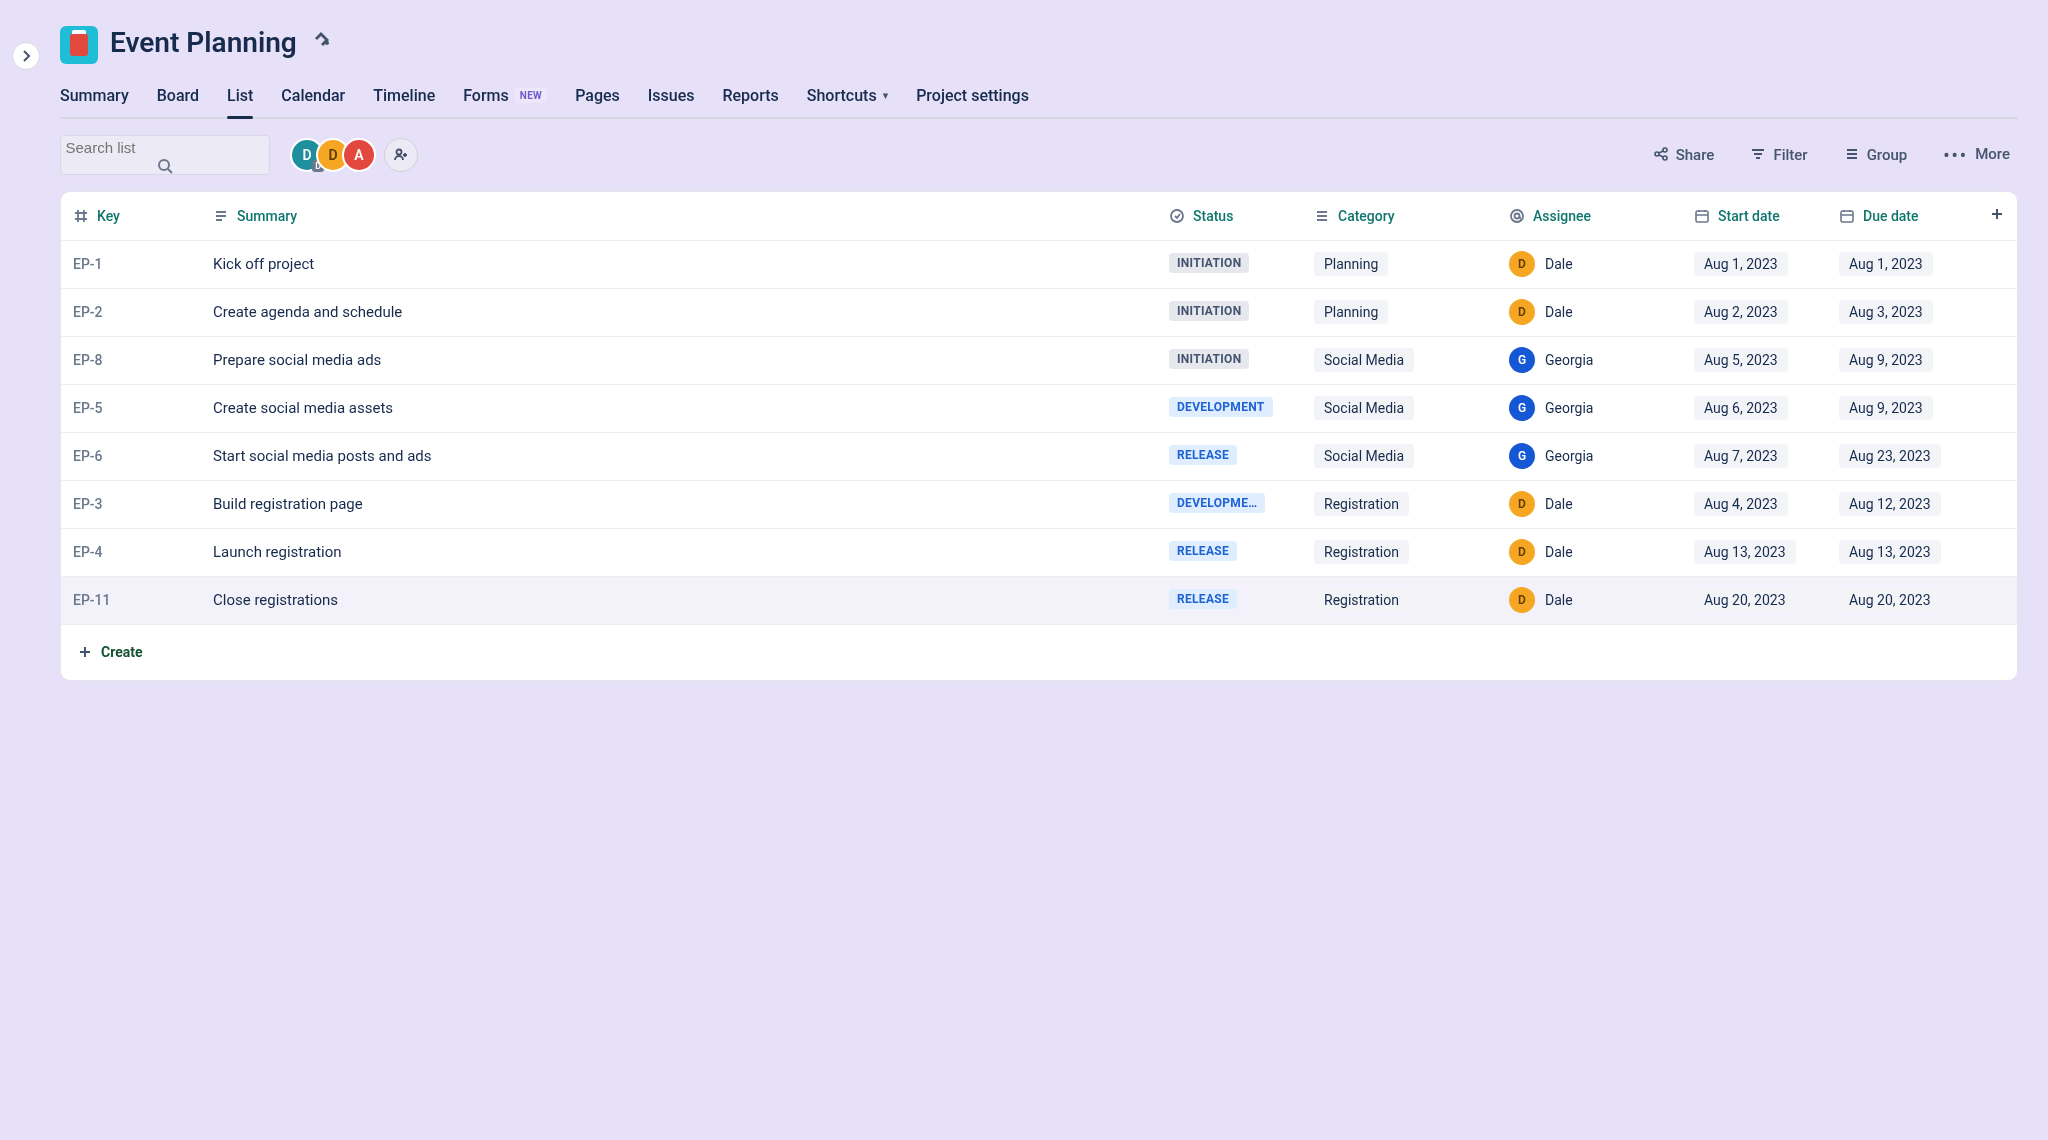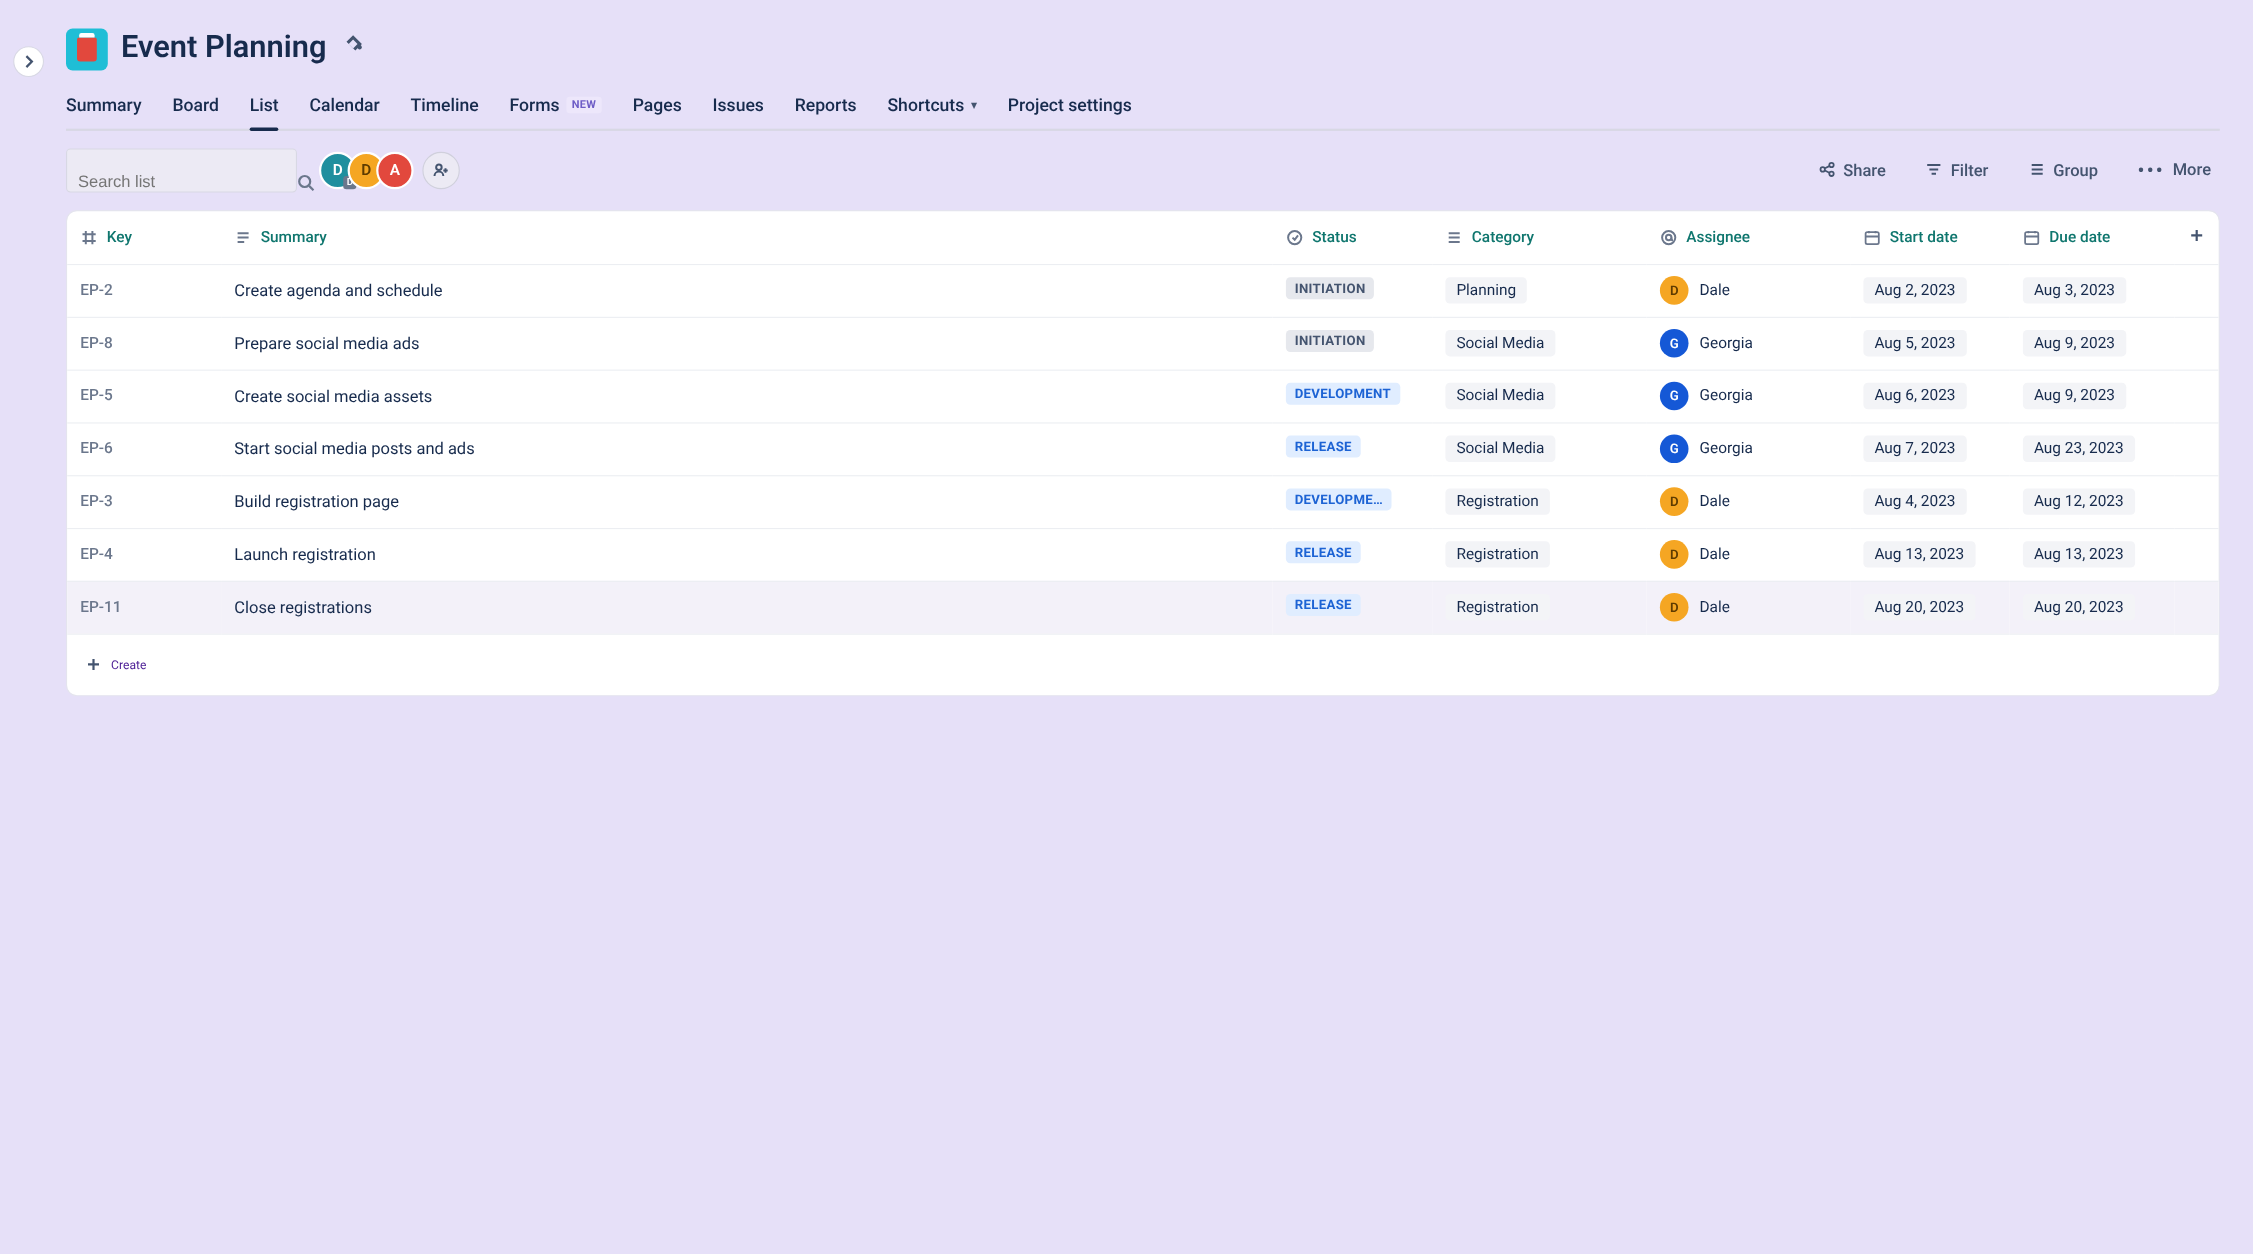--- a/index.html
+++ b/index.html
@@ -28,22 +28,22 @@
     }
     .project-title { font-size: 28px; font-weight: 600; color: #172b4d; }
     .paint-icon { color: #44546f; padding: 4px; cursor: pointer; }
     .tabs { display: flex; align-items: center; gap: 28px; border-bottom: 2px solid #d8d8e4; padding: 0 0 0 0; }
     .tab { padding: 8px 0 12px 0; font-size: 16px; font-weight: 500; color: #172b4d; cursor: pointer; position: relative; display: flex; align-items: center; gap: 6px; }
     .tab.active::after { content: ""; position: absolute; left: 0; right: 0; bottom: -2px; height: 3px; background: #172b4d; border-radius: 2px; }
     .tab-badge { background: #ede7fb; color: #6e5dc6; font-size: 10px; font-weight: 700; padding: 2px 5px; border-radius: 3px; letter-spacing: 0.3px; }
     .chev { font-size: 11px; color: #44546f; }
     .toolbar { display: flex; align-items: center; padding: 16px 0; gap: 20px; }
     .search-box {
-      display: flex; align-items: flex-end; background: #eceaf4; border: 1px solid #d8d8e4;
-      border-radius: 4px; padding: 0 10px; width: 210px; height: 40px;
+      display: flex; align-items: center; background: #eceaf4; border: 1px solid #d8d8e4;
+      border-radius: 4px; padding: 0 10px; width: 210px; height: 40px; flex-direction: column;
     }
     .search-box input { border: none; outline: none; background: transparent; font-size: 15px; flex: 1; color: #44546f; }
     .avatars { display: flex; align-items: center; }
     .avatar { width: 34px; height: 34px; border-radius: 50%; display: flex; align-items: center; justify-content: center; font-weight: 600; font-size: 14px; border: 2px solid #fff; margin-left: -8px; color: #fff; position: relative; }
     .avatar:first-child { margin-left: 0; }
     .avatar.teal { background: #1f8f9e; }
     .avatar.orange { background: #f5a623; color: #5e3b00; }
     .avatar.red { background: #e2483d; }
     .avatar.add { background: #eceaf4; color: #44546f; border: 1px solid #d0d0dc; margin-left: 8px; cursor: pointer; }
     .mini-badge { position: absolute; bottom: -2px; right: -2px; background: #6b778c; color: #fff; font-size: 9px; border-radius: 3px; padding: 0 3px; line-height: 12px; }
@@ -62,21 +62,21 @@
     .status-initiation { background: #e6e8ed; color: #44546f; }
     .status-development { background: #e0edff; color: #1d63d4; }
     .status-release { background: #e0edff; color: #1d63d4; }
     .cat-pill { display: inline-block; padding: 4px 10px; border-radius: 4px; background: #f3f4f7; color: #172b4d; font-size: 14px; }
     .assignee { display: flex; align-items: center; gap: 10px; }
     .assignee-avatar { width: 26px; height: 26px; border-radius: 50%; display: flex; align-items: center; justify-content: center; font-weight: 600; font-size: 12px; color: #fff; }
     .assignee-avatar.dale { background: #f5a623; color: #5e3b00; }
     .assignee-avatar.georgia { background: #1558d6; }
     .date-pill { display: inline-block; padding: 4px 10px; border-radius: 4px; background: #f3f4f7; color: #172b4d; font-size: 14px; white-space: nowrap; }
     .create-row td { border-bottom: none; height: 56px; }
-    .create-btn { display: flex; align-items: center; gap: 8px; color: #4c1d95; font-weight: 400; font-size: 11px; cursor: pointer; padding: 6px 4px; }
+    .create-btn { display: flex; align-items: center; gap: 8px; color: #14532d; font-weight: 700; font-size: 14px; cursor: pointer; padding: 6px 4px; }
     .plus-col { width: 38px; text-align: center; color: #44546f; cursor: pointer; }
     .icon-sm { width: 16px; height: 16px; flex-shrink: 0; }
     col.col-key { width: 140px; }
     col.col-summary { width: auto; }
     col.col-status { width: 145px; }
     col.col-category { width: 195px; }
     col.col-assignee { width: 185px; }
     col.col-start { width: 145px; }
     col.col-due { width: 150px; }
     col.col-plus { width: 38px; }
@@ -268,20 +268,35 @@
             </th>
           <th class="plus-col">
             <svg class="icon-sm" viewBox="0 0 16 16" fill="none" stroke="#44546f" stroke-width="2">
                 <path d="M8 3v10M3 8h10"></path>
               </svg>
           </th>
         </tr>
       </thead>
       <tbody id="tbody">
           <tr class="row">
+            <td class="key">EP-1</td>
+            <td class="summary">Kick off project</td>
+            <td><span class="status-pill status-initiation">INITIATION</span></td>
+            <td><span class="cat-pill">Planning</span></td>
+            <td>
+              <div class="assignee">
+                <div class="assignee-avatar dale">D</div>
+                <span>Dale</span>
+              </div>
+            </td>
+            <td><span class="date-pill">Aug 1, 2023</span></td>
+            <td><span class="date-pill">Aug 1, 2023</span></td>
+            <td></td>
+          </tr>
+          <tr class="row">
             <td class="key">EP-2</td>
             <td class="summary">Create agenda and schedule</td>
             <td><span class="status-pill status-initiation">INITIATION</span></td>
             <td><span class="cat-pill">Planning</span></td>
             <td>
               <div class="assignee">
                 <div class="assignee-avatar dale">D</div>
                 <span>Dale</span>
               </div>
             </td>

